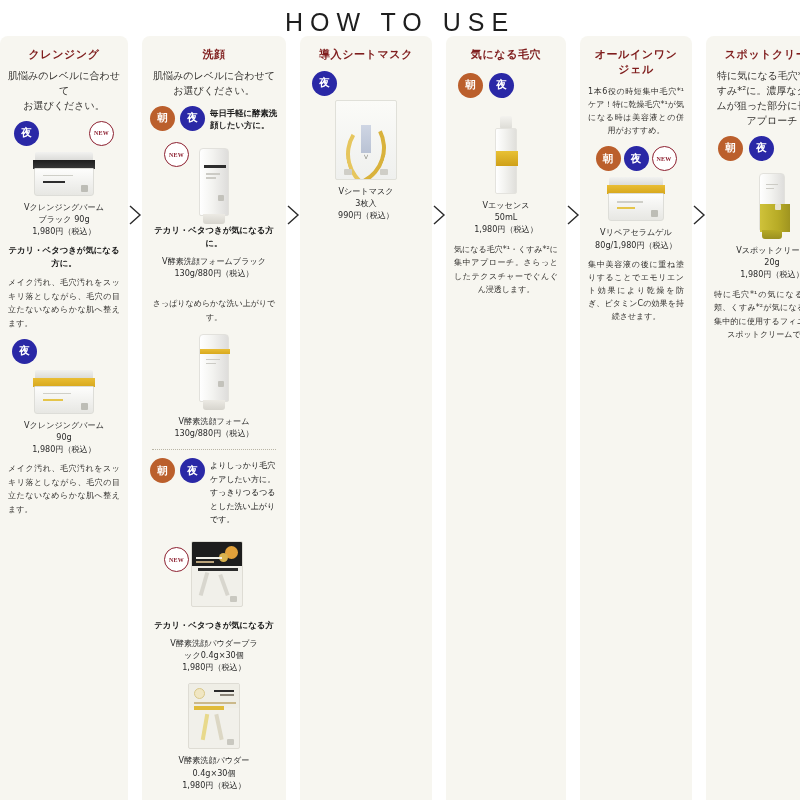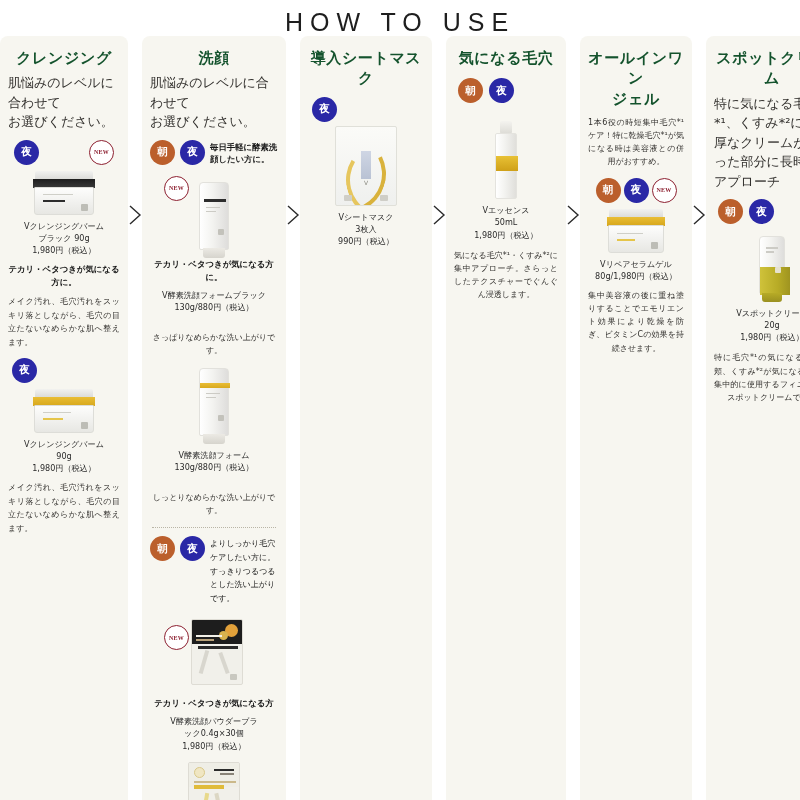--- a/index.html
+++ b/index.html
@@ -54,28 +54,28 @@
   .w3 { width:132px; }
   .w4 { width:120px; }
   .w5 { width:112px; }
   .w6 { width:132px; }
   .g  { width:14px; }
 
   
   .c-title {
     text-align:center;
     font-weight:700;
-    font-size:15px;
+    font-size:11px;
     letter-spacing:.6px;
     line-height:1.35;
-    color:#14532d;
+    color:#7f1d1d;
   }
   .c-sub {
-    text-align:left;
-    font-size:13px;
+    text-align:center;
+    font-size:10px;
     line-height:1.5;
     margin-top:5px;
     color:#33312e;
   }
   .note {
     font-size:8px;
     line-height:1.65;
     color:#33312e;
     text-align:center;
     margin-top:18px;
@@ -319,21 +319,20 @@
             <div class="body">
               <div class="stripe" style="top:14px;height:5px;background:linear-gradient(180deg,#e9bd35,#d8a91e);"></div>
               <div class="txt" style="top:24px;"></div>
               <div class="txt" style="top:28px;width:10px;"></div>
               <div class="lg"></div>
             </div>
             <div class="cap"></div>
           </div>
         </div>
         <div class="pname">V酵素洗顔フォーム<br>130g/880円（税込）</div>
-        <div class="note">しっとりなめらかな洗い上がりです。</div>
 
         <div class="divider"></div>
 
         <div class="badge-inline">
           <span class="badge am">朝</span>
           <span class="badge pm">夜</span>
           <span class="txt reg" style="font-size:8px;line-height:1.7;">よりしっかり毛穴ケアしたい方に。すっきりつるつるとした洗い上がりです。</span>
         </div>
 
         <div style="position:relative;height:84px;margin-top:6px;">

